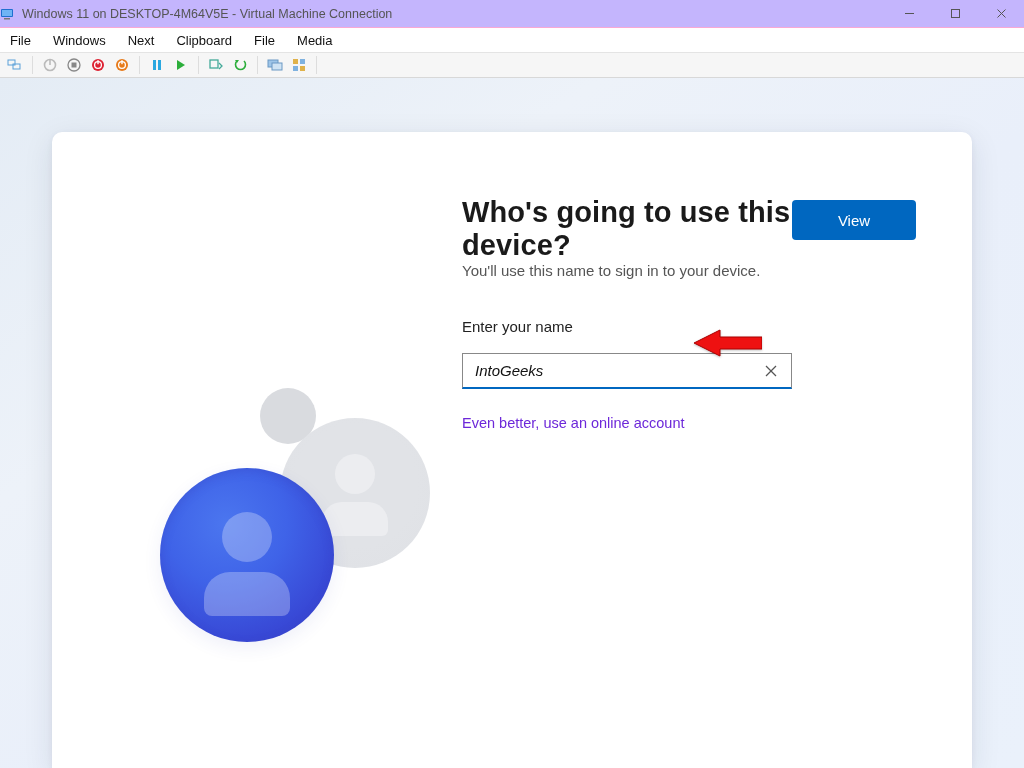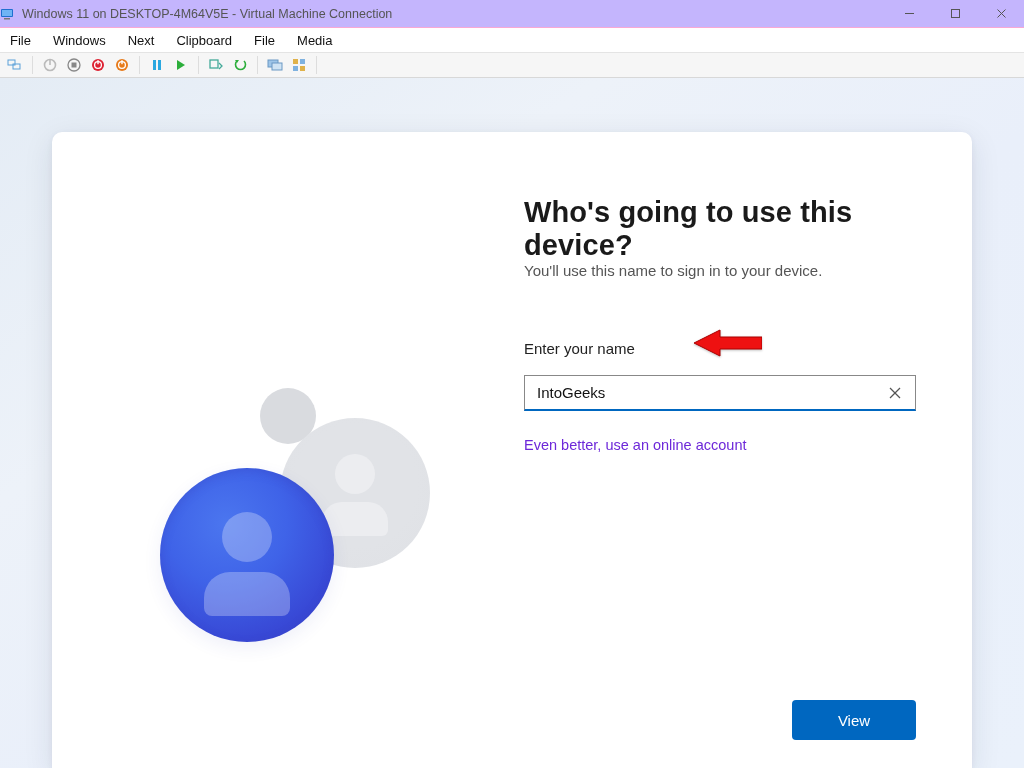--- a/index.html
+++ b/index.html
@@ -35,38 +35,38 @@
 .vm-area {
   position: relative; width: 1024px; height: calc(768px - 28px - 24px - 26px);
   background: linear-gradient(145deg, #e4ecf5 0%, #edf2f9 30%, #e9effa 55%, #eaf1fb 100%);
 }
 
 .oobe-card {
   position: absolute; left: 52px; right: 52px; top: 54px; bottom: 0;
   background: #ffffff; border-radius: 10px 10px 0 0;
   box-shadow: 0 8px 30px rgba(30,40,60,0.10), 0 2px 6px rgba(30,40,60,0.06);
   padding: 56px 56px 28px 56px;
-  display: flex; flex-direction: column;
+  display: flex; flex-direction: row;
 }
 .oobe-body { flex:1; display:flex; gap:24px; }
 .leftcol { flex: 1; position: relative; }
 .rightcol { flex: 1; display:flex; flex-direction:column; }
 
 h1.title { font-size: 29px; font-weight: 600; color: #1a1a1a; margin-top: 8px; letter-spacing: 0.1px;}
 .subtitle { font-size: 15px; color: #555; }
 
-.fieldlabel { font-size: 15px; color: #222; margin-top: 61px; }
+.fieldlabel { font-size: 15px; color: #222; margin-top: 39px; }
 .inputwrap {
   margin-top: 18px; position: relative;
   height: 36px; border: 1px solid #888; border-bottom: 2px solid #0067c0;
   background: #fff; display:flex; align-items:center;
 }
 .inputwrap input {
   border: none; outline: none; font-size: 15px; padding: 0 36px 0 12px;
-  width: 100%; height: 100%; background: transparent; color:#111;
+  width: 100%; height: 100%; background: transparent; color:#111;font-style:italic;
 }
 .inputwrap .clear {
   position: absolute; right: 6px; top: 0; bottom:0; width: 28px;
   display:flex; align-items:center; justify-content:center; color:#555;
 }
 .inputwrap .clear svg { width:12px; height:12px; }
 
 .onlinelink { margin-top: 26px; font-size: 14.5px; color: #6d28d9; cursor: pointer; }
 
 

